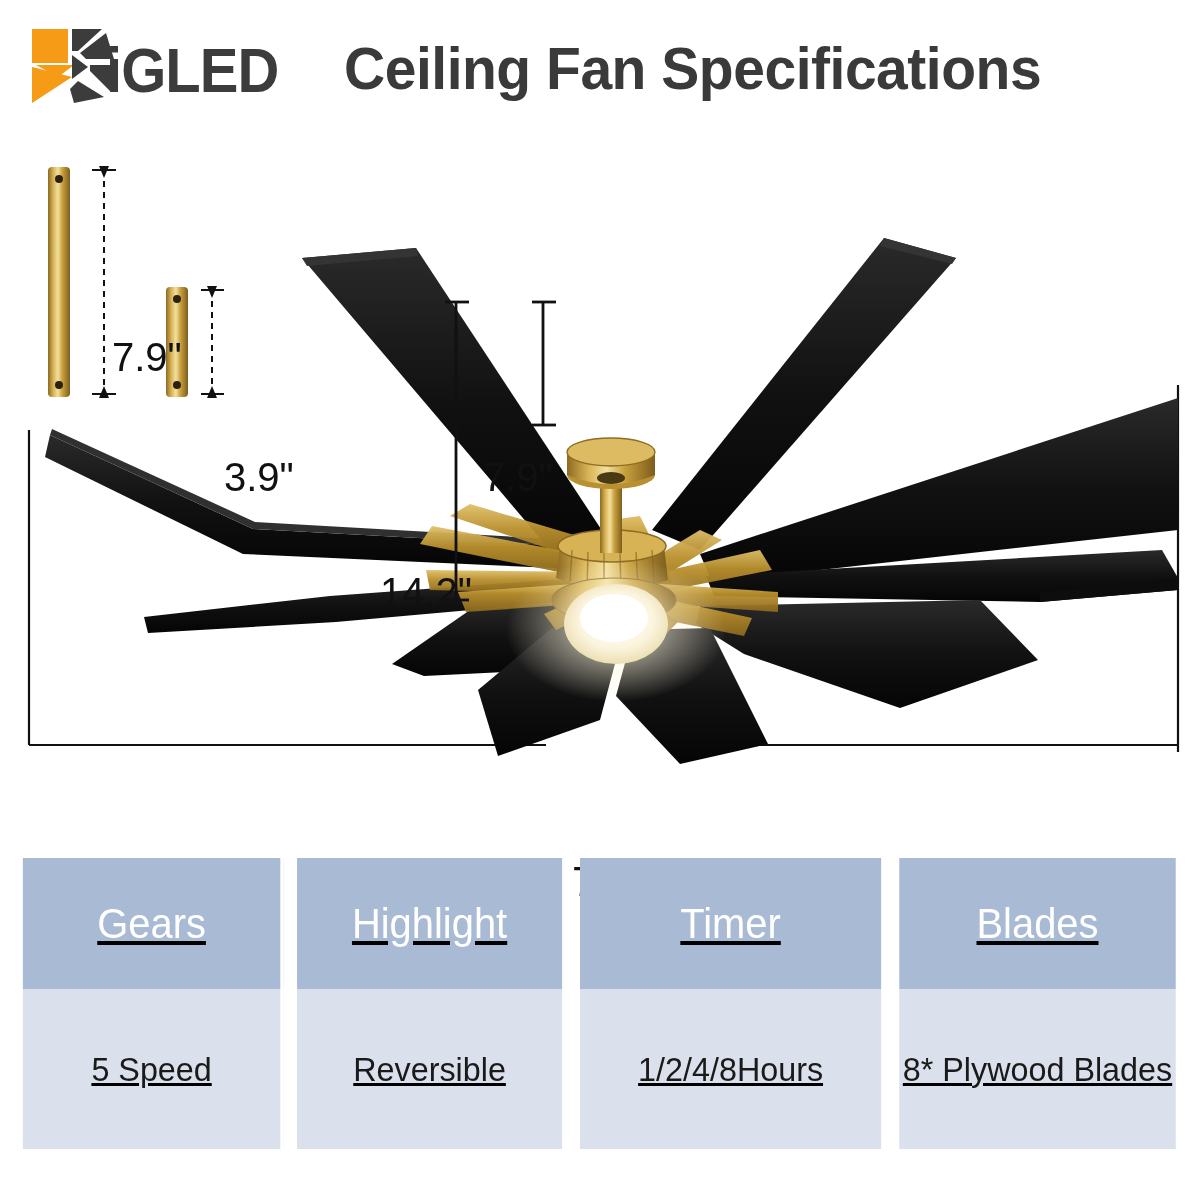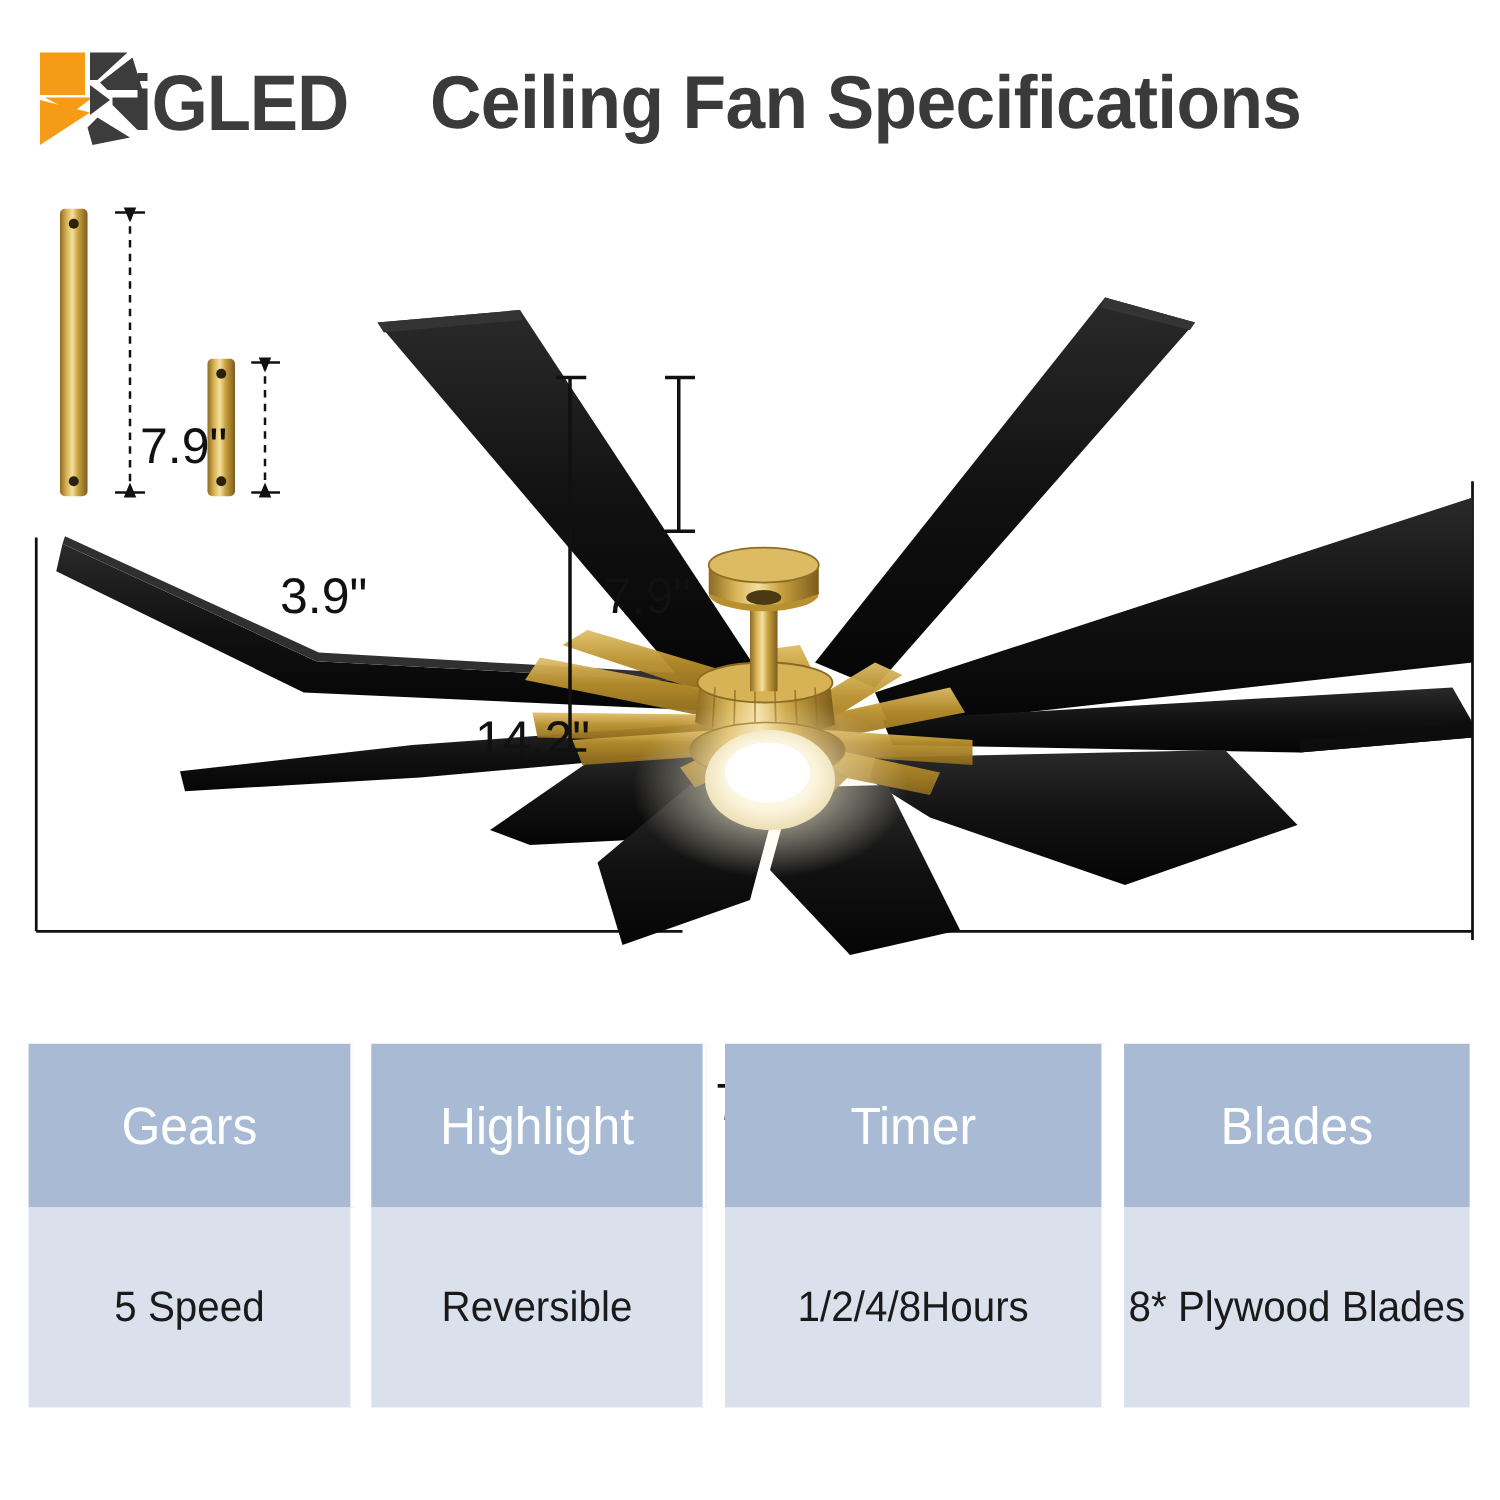--- a/index.html
+++ b/index.html
@@ -6,21 +6,21 @@
   html,body { width:1200px; height:1200px; }
   body {
     background:#ffffff;
     font-family:"Liberation Sans", sans-serif;
     position:relative;
     overflow:hidden;
   }
 
   
   #header {
-    position:absolute; left:0; top:13px; width:1192px; height:130px;
+    position:absolute; left:0; top:0; width:1192px; height:130px;
   }
   #logo-mark {
     position:absolute; left:28px; top:27px; width:95px; height:78px;
   }
   #logo-word {
     position:absolute; left:106px; top:34px;
     font-size:63px; font-weight:bold; letter-spacing:-1px;
     color:#3c3c3c;
     font-family:"Liberation Sans", sans-serif;
     transform:scaleX(0.92); transform-origin:left top;
@@ -42,23 +42,24 @@
     white-space:nowrap; letter-spacing:0px;
   }
   #dim-79-rod  { left:112px; top:205px; }
   #dim-39-rod  { left:224px; top:325px; }
   #dim-79-fan  { left:483px; top:325px; }
   #dim-142-fan { left:380px; top:440px; }
   #dim-717     { left:572px; top:728px; font-size:42px; }
 
   
   #spec-table {
-    position:absolute; left:16px; top:835px;
+    position:absolute; left:16px; top:858px;
     width:1167px; border-collapse:separate; border-spacing:0;
     table-layout:fixed;
+    text-decoration:underline;
   }
   #spec-table col.c1 { width:274px; }
   #spec-table col.c2 { width:282px; }
   #spec-table col.c3 { width:320px; }
   #spec-table col.c4 { width:291px; }
 
   #spec-table th {
     background:#a9bad4; color:#ffffff;
     font-size:42px; font-weight:normal;
     height:131px; text-align:center; vertical-align:middle;

